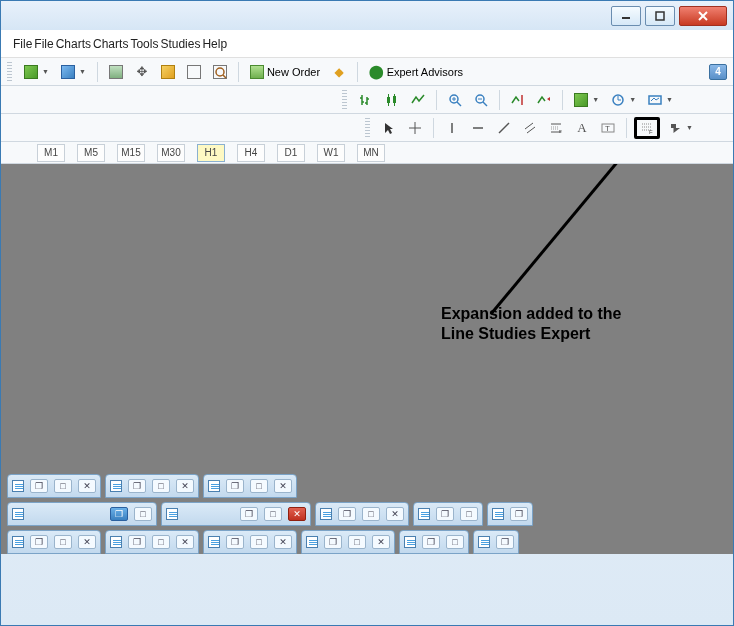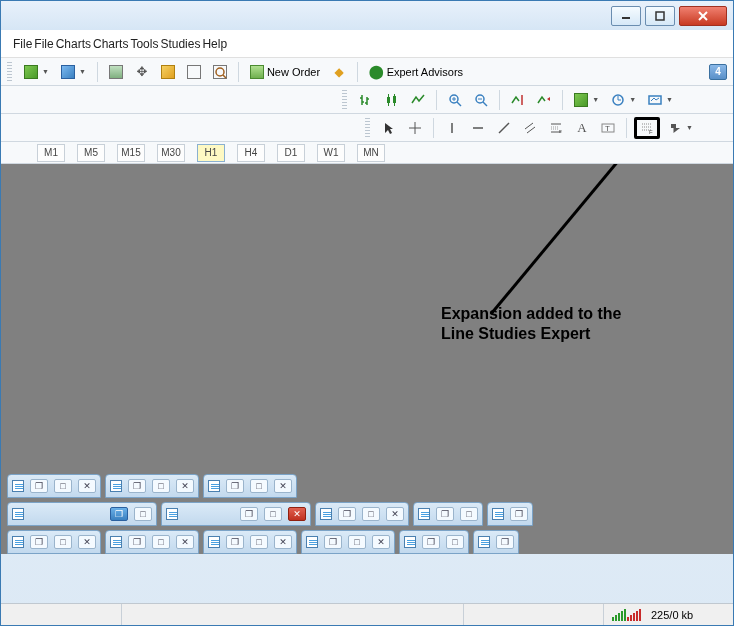--- a/index.html
+++ b/index.html
@@ -505,34 +505,14 @@
             <span class="mbtn">□</span>
           </div>
         <div class="thumb">
             <span class="doc-ic"></span>
             <span class="mbtn">❐</span>
           </div>
       </div>
     </div>
   </div>
 
-  <div class="statusbar">
-    <div class="status-seg" style="flex:0 0 120px; border-left:none;"></div>
-    <div class="status-seg" style="flex:1;"></div>
-    <div class="status-seg" style="flex:0 0 140px;"></div>
-    <div class="status-seg" style="flex:0 0 130px;">
-      <div class="conn-ic">
-        <span class="g" style="height:4px;"></span>
-          <span class="g" style="height:6px;"></span>
-          <span class="g" style="height:8px;"></span>
-          <span class="g" style="height:10px;"></span>
-          <span class="g" style="height:12px;"></span>
-        <span class="r" style="height:4px;"></span>
-          <span class="r" style="height:6px;"></span>
-          <span class="r" style="height:8px;"></span>
-          <span class="r" style="height:10px;"></span>
-          <span class="r" style="height:12px;"></span>
-      </div>
-      <span style="margin-left:10px;">225/0 kb</span>
-    </div>
-  </div>
 
 </div>
 
 </body></html>

